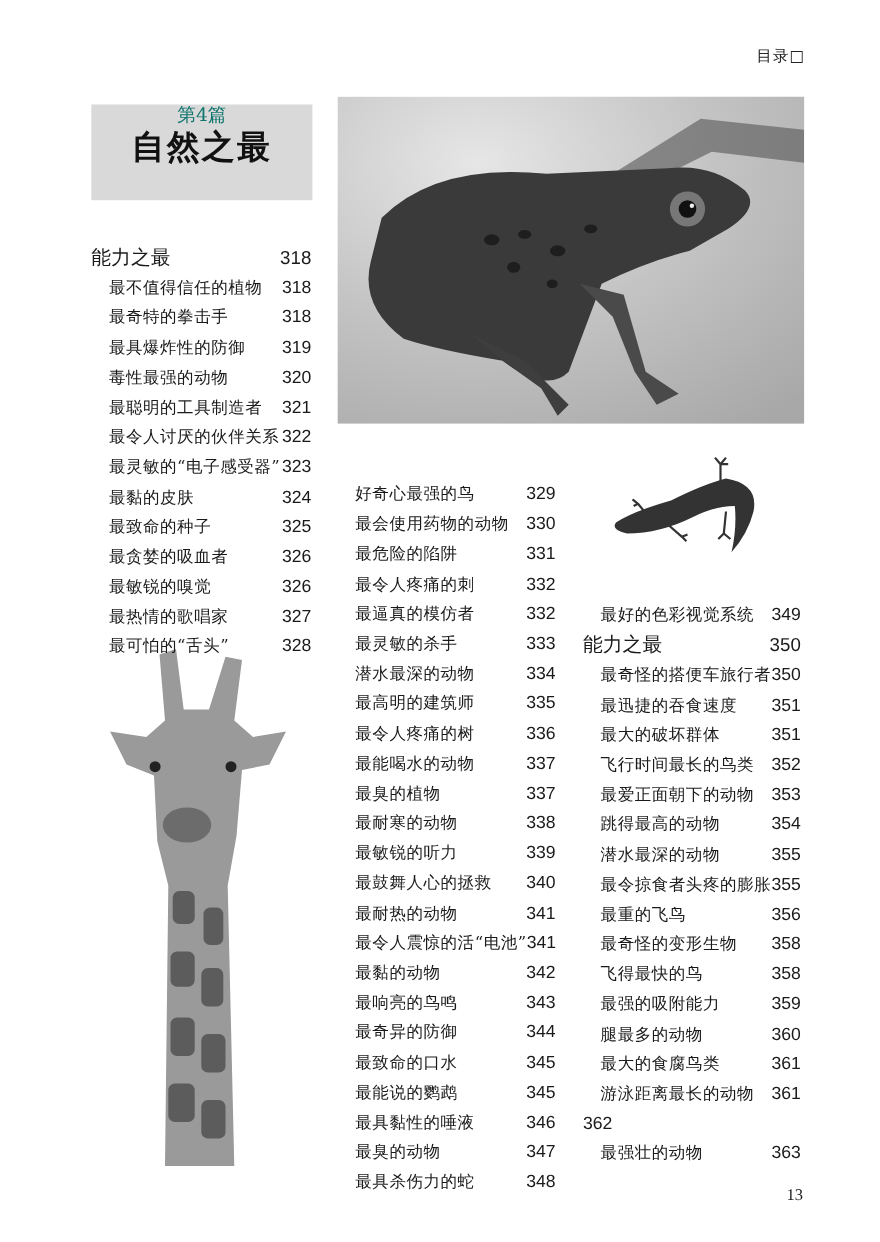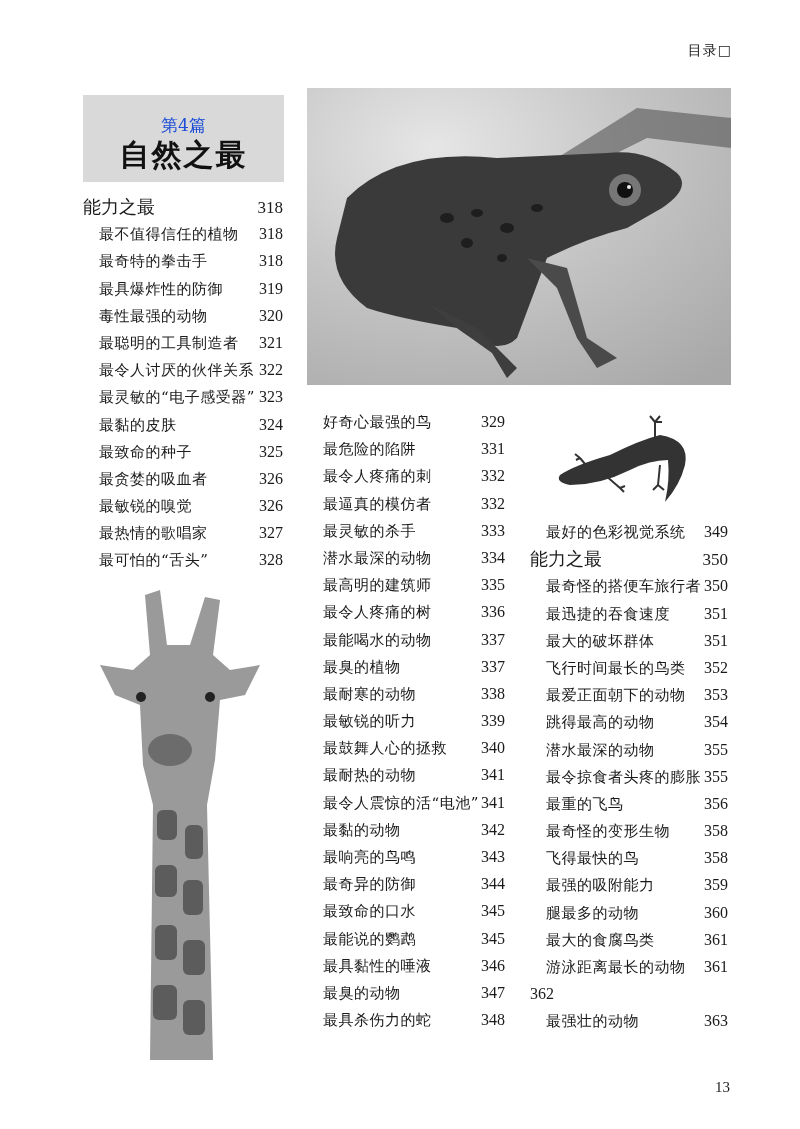--- a/index.html
+++ b/index.html
@@ -4,28 +4,28 @@
 <style>
   html, body { margin: 0; padding: 0; background: #ffffff; }
   body { width: 800px; height: 1129px; position: relative; overflow: hidden;
          font-family: "DejaVu Serif", "Liberation Serif", serif; color: #1a1a1a; }
 
   .running-head { position: absolute; top: 42px; right: 68px; font-size: 14px;
                   font-family: "DejaVu Sans", "Liberation Sans", sans-serif; color: #222; letter-spacing: 1px; }
 
   .title-box { position: absolute; left: 83px; top: 95px; width: 201px; height: 87px;
                background: #d9d9d9; text-align: center; }
-  .title-box .part { font-size: 17px; margin-top: 20px; line-height: 20px; color: #1d4ed8; }
+  .title-box .part { font-size: 17px; margin-top: 0; line-height: 20px; color: #0f766e; }
   .title-box .name { font-size: 30px; font-weight: bold; line-height: 40px; letter-spacing: 2px; color: #111; }
 
   .toc-col { position: absolute; }
   .toc-row { display: flex; justify-content: space-between; align-items: baseline;
              height: 27.2px; line-height: 27.2px; font-size: 15px; white-space: nowrap; }
   .toc-row .t { letter-spacing: 0.5px; }
-  .toc-row .p { font-family: Liberation Serif, serif; font-size: 16px; }
+  .toc-row .p { font-family: Liberation Sans, sans-serif; font-size: 16px; margin-top: 28px; }
   .toc-row.section { font-family: "DejaVu Sans", "Liberation Sans", sans-serif; gap: 37px; }
   .toc-row.section .t { font-size: 18px; letter-spacing: 0; }
   .toc-row.section .p { font-size: 17px; }
   .toc-row.indent .t { padding-left: 16px; }
 
   .col1 { left: 83px; top: 193px; width: 200px; }
   .col2 { left: 323px; top: 408px; width: 182px; }
   .col3 { left: 530px; top: 518px; width: 198px; text-align: center; }
 
   .photo { position: absolute; overflow: hidden; }
@@ -164,20 +164,24 @@
       <span class="p">328</span>
     </div>
 </div>
 
 <div class="toc-col col2">
   <div class="toc-row">
       <span class="t">好奇心最强的鸟</span>
       <span class="p">329</span>
     </div>
   <div class="toc-row">
+      <span class="t">最会使用药物的动物</span>
+      <span class="p">330</span>
+    </div>
+  <div class="toc-row">
       <span class="t">最危险的陷阱</span>
       <span class="p">331</span>
     </div>
   <div class="toc-row">
       <span class="t">最令人疼痛的刺</span>
       <span class="p">332</span>
     </div>
   <div class="toc-row">
       <span class="t">最逼真的模仿者</span>
       <span class="p">332</span>

